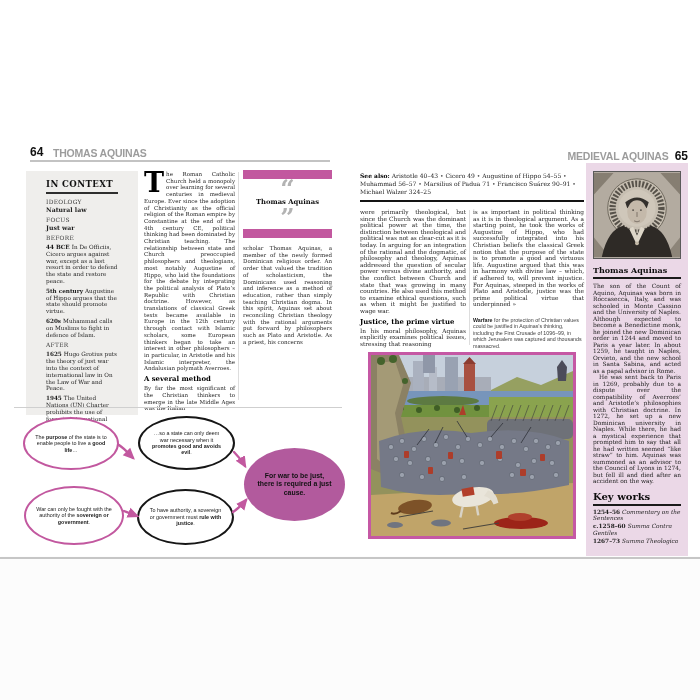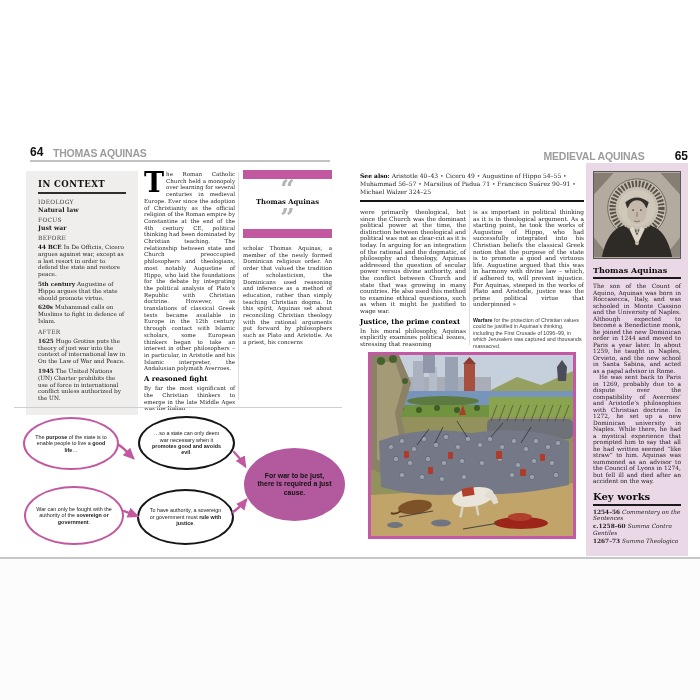--- a/index.html
+++ b/index.html
@@ -4,21 +4,21 @@
 <style>
   html,body{margin:0;padding:0;background:#fff;}
   #canvas{position:relative;width:700px;height:700px;background:#fff;overflow:hidden;
           font-family:"DejaVu Serif",serif;color:#1c1c1c;}
   .abs{position:absolute;}
   
   .pagenum{font-family:"Liberation Sans",sans-serif;font-weight:bold;font-size:12px;color:#111;}
   .runhead{font-family:"Liberation Sans",sans-serif;font-weight:bold;font-size:10.5px;color:#9c9c9c;letter-spacing:-0.2px;}
   .hdr-rule{height:2px;background:#c3c3c3;}
   
-  .ctx{background:#efeeec;box-sizing:border-box;padding:8px 12px;}
+  .ctx{background:#efeeec;box-sizing:border-box;padding:8px 20px;}
   .ctx-title{font-weight:bold;font-size:8.6px;letter-spacing:0.4px;color:#111;}
   .ctx-trule{height:2px;background:#2e2e2e;margin:3px 0 5px 0;}
   .ctx-label{font-size:5.9px;color:#3c3c3c;letter-spacing:0.3px;margin-top:4px;}
   .ctx-val{font-size:6.2px;font-weight:bold;margin-top:1px;}
   .ci{font-size:5.7px;line-height:6.8px;margin-top:3px;text-align:left;}
   .ci b{margin-right:2px;}
   
   .bodytxt{font-size:5.5px;line-height:6.7px;text-align:justify;color:#1d1d1d;}
   .bodytxt2{font-size:5.8px;line-height:6.6px;text-align:justify;color:#1d1d1d;}
   .sechead{font-weight:bold;font-size:6.9px;color:#000;margin:3px 0 2px 0;}
@@ -84,21 +84,21 @@
     <div class="ci"><b>44 BCE</b><span>In De Officiis, Cicero argues against war, except as a last resort in order to defend the state and restore peace.</span></div>
     <div class="ci"><b>5th century</b><span>Augustine of Hippo argues that the state should promote virtue.</span></div>
     <div class="ci"><b>620s</b><span>Muhammad calls on Muslims to fight in defence of Islam.</span></div>
     <div class="ctx-label">AFTER</div>
     <div class="ci"><b>1625</b><span>Hugo Grotius puts the theory of just war into the context of international law in On the Law of War and Peace.</span></div>
     <div class="ci"><b>1945</b><span>The United Nations (UN) Charter prohibits the use of force in international conflict unless authorized by the UN.</span></div>
   </div>
 
   <div class="abs" style="left:144px;top:171px;width:91px;">
     <div class="bodytxt"><span class="dropcap">T</span><span>he Roman Catholic Church held a monopoly over learning for several centuries in medieval Europe. Ever since the adoption of Christianity as the official religion of the Roman empire by Constantine at the end of the 4th century CE, political thinking had been dominated by Christian teaching. The relationship between state and Church preoccupied philosophers and theologians, most notably Augustine of Hippo, who laid the foundations for the debate by integrating the political analysis of Plato’s Republic with Christian doctrine. However, as translations of classical Greek texts became available in Europe in the 12th century through contact with Islamic scholars, some European thinkers began to take an interest in other philosophers – in particular, in Aristotle and his Islamic interpreter, the Andalusian polymath Averroes.</span></div>
-    <div class="sechead">A reasoned fight</div>
+    <div class="sechead">A several method</div>
     <div class="bodytxt">By far the most significant of the Christian thinkers to emerge in the late Middle Ages was the Italian</div>
   </div>
 
   <div class="abs colrule" style="left:238px;top:172px;height:228px;"></div>
 
   <div class="abs" style="left:243px;top:170px;width:89px;">
     <div class="qbar"></div>
     <div class="qmark">“</div>
     <div class="qattr">Thomas Aquinas</div>
     <div class="qmark" style="margin-top:2px;">”</div>
@@ -134,32 +134,32 @@
         <path d="M105,35 C111,39 114,43 119,48" marker-end="url(#ah)"></path>
         <path d="M110,101 C115,103 118,104 123,106" marker-end="url(#ah)"></path>
         <path d="M220,42 C225,47 228,51 231,56" marker-end="url(#ah)"></path>
         <path d="M219,102 C225,98 228,95 232,90" marker-end="url(#ah)"></path>
       </g>
     </svg>
   </div>
 
   <div class="abs" style="left:360px;top:145px;width:328px;text-align:right;">
     <span class="runhead">MEDIEVAL AQUINAS</span>
-    <span class="pagenum" style="margin-left:25px;">65</span>
+    <span class="pagenum" style="margin-left:1px;">65</span>
   </div>
 
   <div class="abs sa" style="left:360px;top:172px;width:224px;">
     <b>See also:</b>
     <span class="sa-item">Aristotle 40–43</span><span class="sa-item">Cicero 49</span><span class="sa-item">Augustine of Hippo 54–55</span><span class="sa-item">Muhammad 56–57</span><span class="sa-item">Marsilius of Padua 71</span><span class="sa-item">Francisco Suárez 90–91</span><span class="sa-item">Michael Walzer 324–25</span>
   </div>
   <div class="abs sa-rule" style="left:360px;top:200px;width:224px;"></div>
 
   <div class="abs" style="left:360px;top:209px;width:106px;">
     <div class="bodytxt2">were primarily theological, but since the Church was the dominant political power at the time, the distinction between theological and political was not as clear-cut as it is today. In arguing for an integration of the rational and the dogmatic, of philosophy and theology, Aquinas addressed the question of secular power versus divine authority, and the conflict between Church and state that was growing in many countries. He also used this method to examine ethical questions, such as when it might be justified to wage war.</div>
-    <div class="sechead">Justice, the prime context</div>
+    <div class="sechead">Justice, the prime virtue</div>
     <div class="bodytxt2">In his moral philosophy, Aquinas explicitly examines political issues, stressing that reasoning</div>
   </div>
 
   <div class="abs colrule" style="left:469px;top:210px;height:135px;"></div>
 
   <div class="abs" style="left:473px;top:209px;width:111px;">
     <div class="bodytxt2">is as important in political thinking as it is in theological argument. As a starting point, he took the works of Augustine of Hippo, who had successfully integrated into his Christian beliefs the classical Greek notion that the purpose of the state is to promote a good and virtuous life. Augustine argued that this was in harmony with divine law – which, if adhered to, will prevent injustice. For Aquinas, steeped in the works of Plato and Aristotle, justice was the prime political virtue that underpinned »</div>
     <div class="cap" style="margin-top:9px;"><b>Warfare</b><span> for the protection of Christian values could be justified in Aquinas’s thinking, including the First Crusade of 1096–99, in which Jerusalem was captured and thousands massacred.</span></div>
   </div>
 

